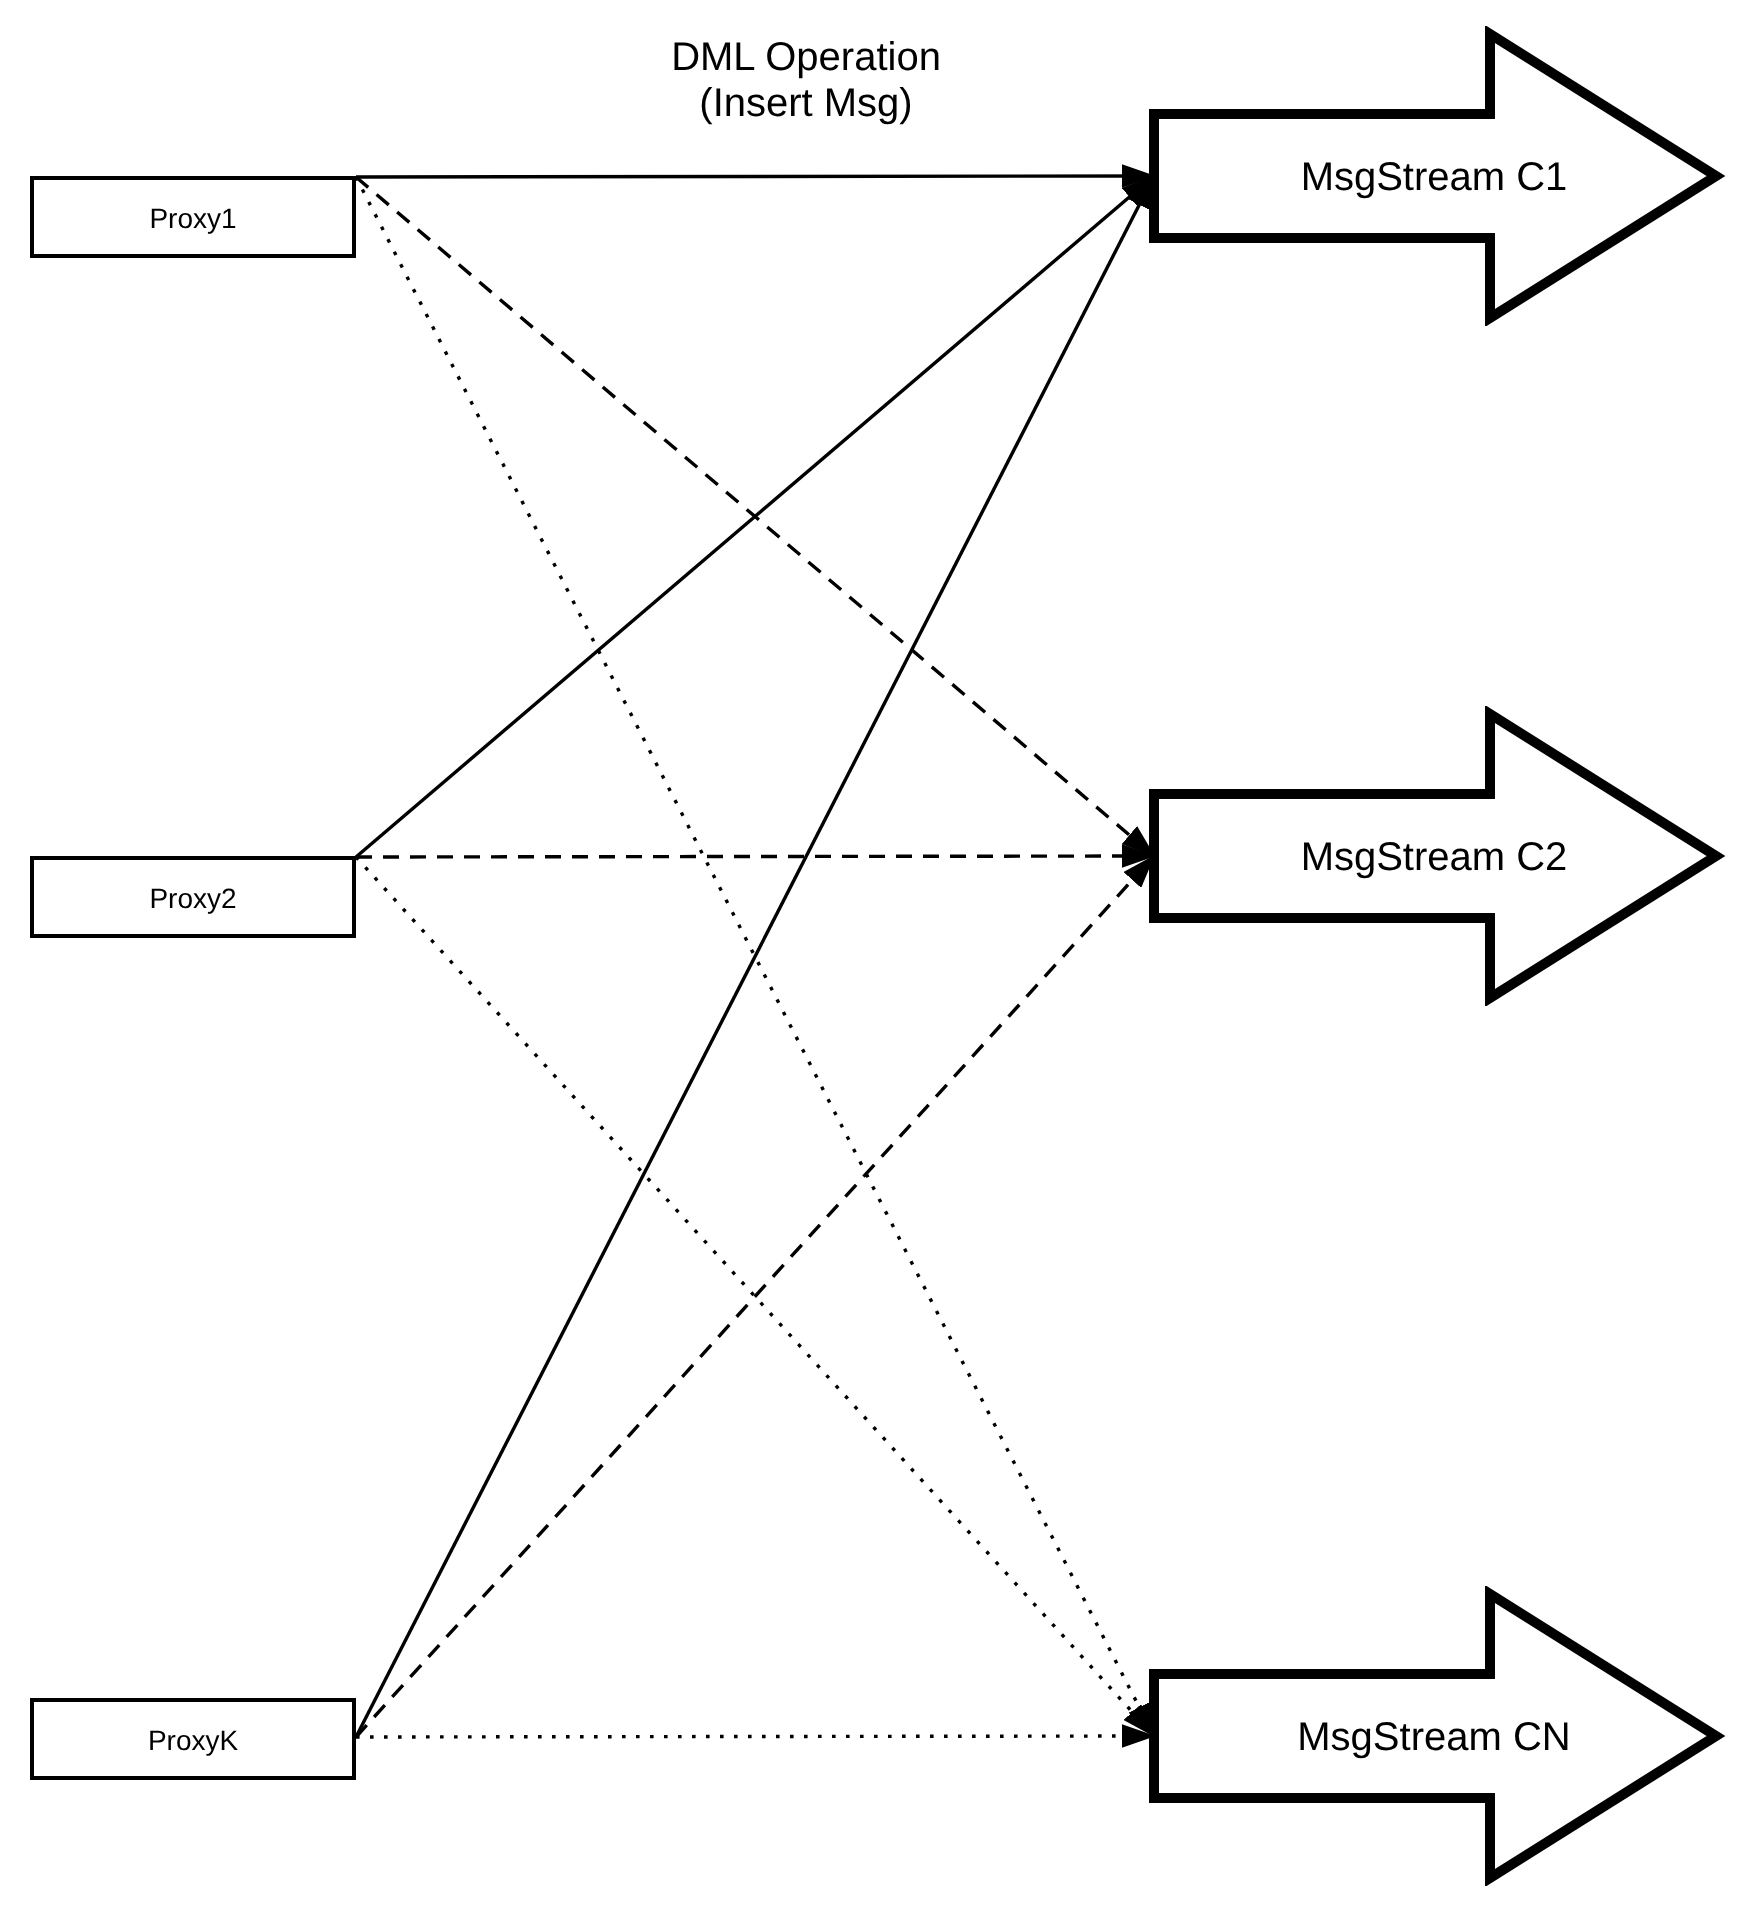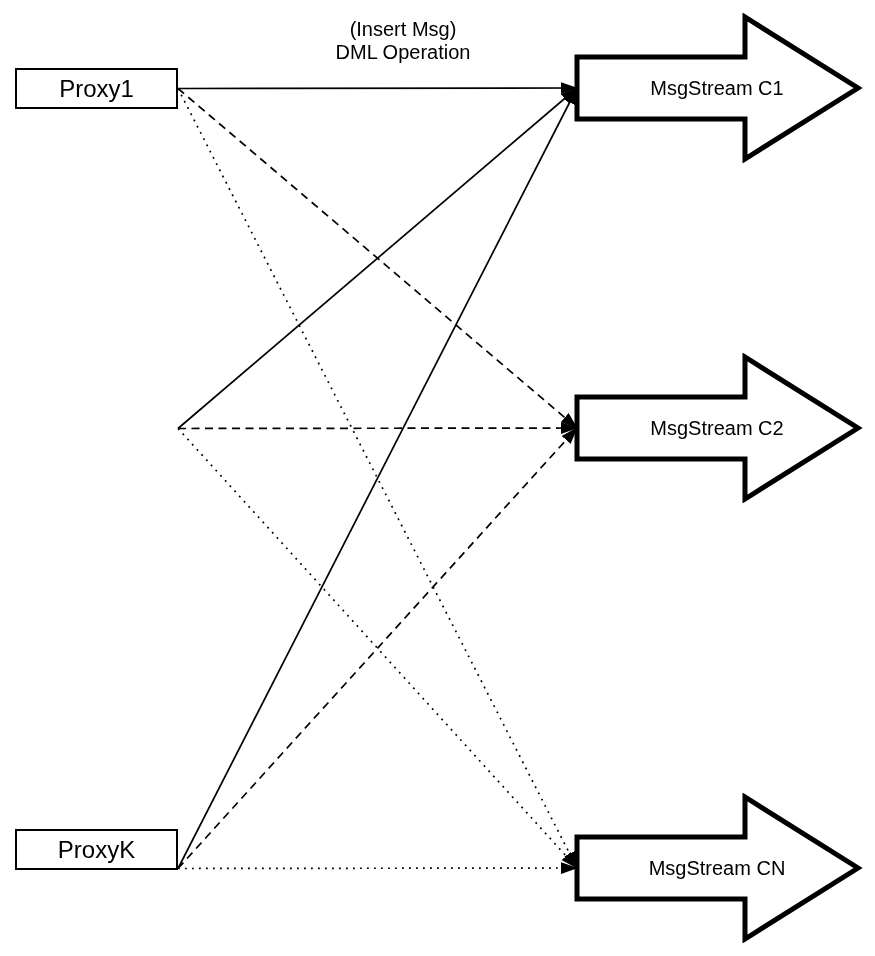--- a/index.html
+++ b/index.html
@@ -31,23 +31,24 @@
     position: absolute;
     left: 15px;
     width: 163px;
     height: 41px;
     box-sizing: border-box;
     border: 2px solid #000000;
     background: #ffffff;
     display: flex;
     align-items: center;
     justify-content: center;
-    font-size: 24px;
+    font-size: 14px;
     color: #000000;
     z-index: 2;
+    margin-top: 20px;
   }
   .proxy-node.p1 { top: 68px; }
   .proxy-node.p2 { top: 408px; }
   .proxy-node.pk { top: 829px; }
   .stream-node {
     position: absolute;
     left: 573px;
     width: 290px;
     height: 150px;
     z-index: 1;
@@ -96,26 +97,29 @@
       <line x1="178" y1="88.5" x2="577" y2="868" stroke-dasharray="1.8 5.2" marker-end="url(#ah)"></line>
       <line x1="178" y1="428.5" x2="577" y2="88" marker-end="url(#ah)"></line>
       <line x1="178" y1="428.5" x2="577" y2="428" stroke-dasharray="8 5.5" marker-end="url(#ah)"></line>
       <line x1="178" y1="428.5" x2="577" y2="868" stroke-dasharray="1.8 5.2" marker-end="url(#ah)"></line>
       <line x1="178" y1="868.5" x2="577" y2="88" marker-end="url(#ah)"></line>
       <line x1="178" y1="868.5" x2="577" y2="428" stroke-dasharray="8 5.5" marker-end="url(#ah)"></line>
       <line x1="178" y1="868.5" x2="577" y2="868" stroke-dasharray="1.8 5.2" marker-end="url(#ah)"></line>
     </svg>
 
   <div class="annotation">
+    <span>DML Operation</span>
     <span>(Insert Msg)</span>
-    <span>DML Operation</span>
   </div>
 
   <div class="proxy-node p1">
     <span>Proxy1</span>
+  </div>
+  <div class="proxy-node p2">
+    <span>Proxy2</span>
   </div>
   <div class="proxy-node pk">
     <span>ProxyK</span>
   </div>
 
   <svg class="stream-node c1" viewBox="0 0 290 150" xmlns="http://www.w3.org/2000/svg">
     <polygon points="4,44 172,44 172,4 285,75 172,146 172,106 4,106"></polygon>
     <text x="144" y="82">MsgStream C1</text>
   </svg>
 

